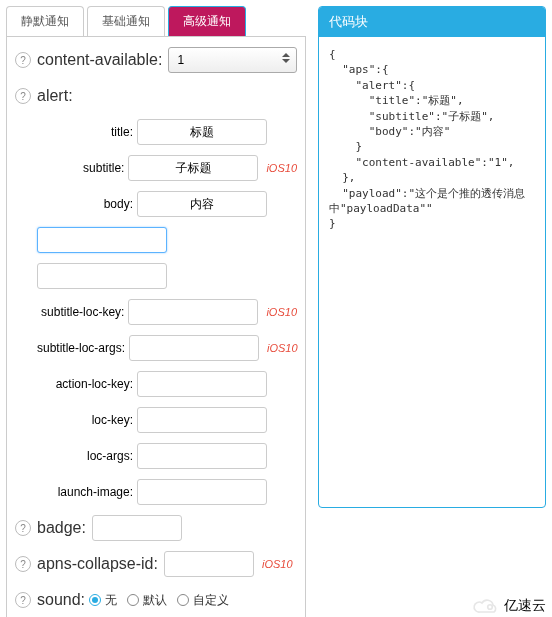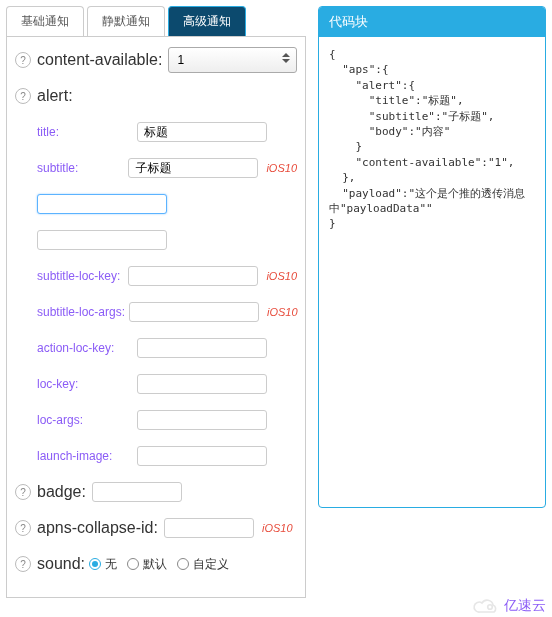--- a/index.html
+++ b/index.html
@@ -34,21 +34,21 @@
       background: #fff;
       border: 1px solid #ccc;
       border-bottom: none;
       border-top-left-radius: 4px;
       border-top-right-radius: 4px;
       margin-right: 3px;
       cursor: pointer;
       color: #555;
     }
     .tab.active {
-      background: #0c4a6e;
+      background: #be185d;
       color: #fff;
       border-color: #29ace2;
     }
     .form-area {
       border: 1px solid #ccc;
       border-top: none;
       padding: 10px 8px;
     }
     .row {
       display: flex;
@@ -72,32 +72,34 @@
     .label-top {
       font-size: 16px;
       color: #333;
       white-space: nowrap;
     }
     .nested {
       padding-left: 22px;
     }
     .nested .row .flabel {
       width: 100px;
+      text-align: right;
       padding-right: 4px;
       font-size: 12px;
-      color: #8b5cf6;
+      color: #000000;
       white-space: nowrap;
     }
     .ti {
-      height: 20px;
+      height: 26px;
       border: 1px solid #ccc;
       border-radius: 3px;
       padding: 0 6px;
       font-size: 12px;
       width: 130px;
+      text-align: center;
     }
     .ti.focus {
       border-color: #5cb3ff;
       box-shadow: 0 0 2px rgba(92,179,255,0.7);
     }
     .ti.short { width: 90px; }
     .sel {
       height: 26px;
       border: 1px solid #aaa;
       border-radius: 3px;
@@ -171,34 +173,34 @@
       word-break: break-all;
       min-height: 470px;
       line-height: 1.4;
     }
     .watermark {
       position: absolute;
       right: 6px;
       bottom: 2px;
       display: flex;
       align-items: center;
-      color: #8b5cf6;
+      color: #000000;
       font-size: 14px;
       gap: 4px;
     }
     .watermark svg { opacity: 0.45; }
   </style>
 </head>
 <body>
 
 <div class="container">
   <div class="left-panel">
     <div class="tabs">
+      <div class="tab">静默通知</div>
       <div class="tab">基础通知</div>
-      <div class="tab">静默通知</div>
       <div class="tab active">高级通知</div>
     </div>
     <div class="form-area">
 
       <div class="row">
         <span class="help">?</span>
         <span class="label-top">content-available:</span>
         <span class="sel">1</span>
       </div>
 
@@ -209,20 +211,24 @@
 
       <div class="nested">
         <div class="row">
           <span class="flabel">title:</span>
           <input class="ti" value="标题" style="">
         </div>
         <div class="row">
           <span class="flabel">subtitle:</span>
           <input class="ti" value="子标题" style="">
           <span class="tag">iOS10</span>
+        </div>
+        <div class="row">
+          <span class="flabel">body:</span>
+          <input class="ti" value="内容" style="">
         </div>
         <div class="row">
           <input class="ti focus" value="" style="">
         </div>
         <div class="row">
           <input class="ti" value="" style="">
         </div>
         <div class="row">
           <span class="flabel">subtitle-loc-key:</span>
           <input class="ti" value="" style="">

